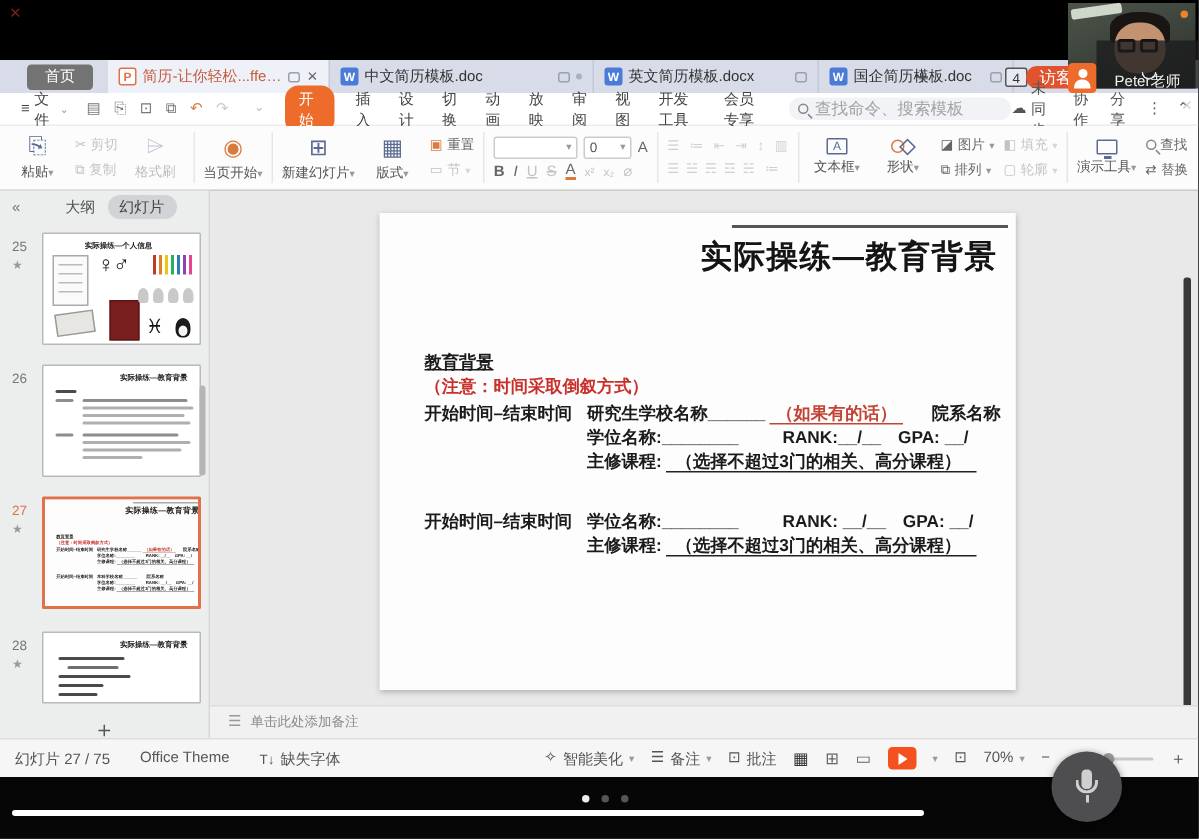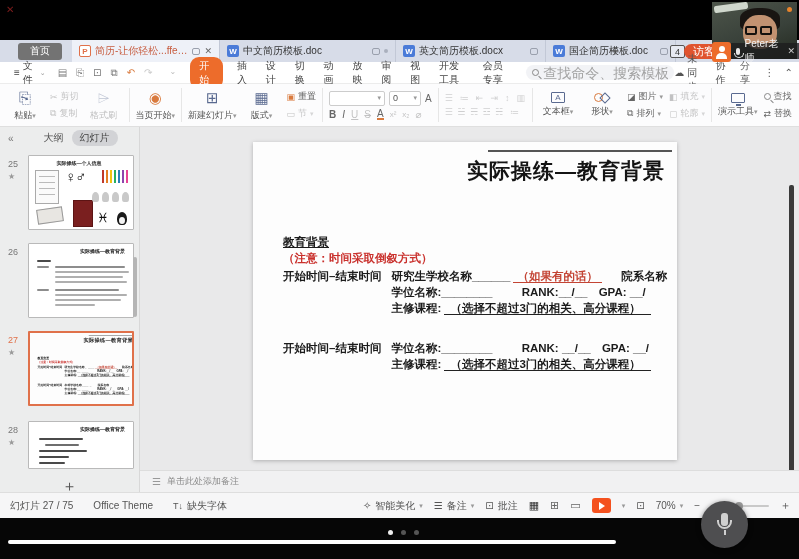--- a/index.html
+++ b/index.html
@@ -25,21 +25,21 @@
 
   
   .menubar { position:absolute; top:62px; left:0; right:0; height:22px; background:#ffffff; border-bottom:1px solid #ececec; display:flex; align-items:center; font-size:10px; color:#444; }
   .mb-file { display:flex; align-items:center; gap:3px; margin-left:14px; }
   .mb-icons { display:flex; gap:9px; margin-left:12px; color:#777; font-size:10px; }
   .mb-undo { color:#d97a3e; }
   .mb-sep { color:#bbb; margin-left:8px; font-size:8px; }
   .mb-tabs { display:flex; align-items:center; gap:14px; margin-left:14px; }
   .mb-tab.active-pill { background:#ed6c2b; color:#fff; border-radius:9px; padding:2px 9px; }
   .search-pill { margin-left:14px; width:150px; height:15px; background:#f2f3f6; border-radius:8px; display:flex; align-items:center; padding:0 6px; gap:4px; }
-  .search-pill input { border:0; background:transparent; outline:none; font-size:14px; color:#888; width:125px; font-family:inherit; }
+  .search-pill input { border:0; background:transparent; outline:none; font-size:11px; color:#888; width:125px; font-family:inherit; }
   .search-pill input::placeholder { color:#a3a3a3; }
   .mag { width:7px; height:7px; border:1px solid #888; border-radius:50%; position:relative; flex:0 0 auto; }
   .mag::after { content:""; position:absolute; width:4px; height:1px; background:#888; transform:rotate(45deg); left:5px; top:7px; }
   .mb-right { display:flex; align-items:center; gap:10px; margin-left:auto; margin-right:6px; color:#555; }
   .mb-right .itm { display:flex; align-items:center; gap:3px; }
 
   
   .ribbon { position:absolute; top:84px; left:0; right:0; height:43px; background:#fcfcfd; border-bottom:1px solid #dfdfdf; display:flex; align-items:stretch; font-size:9px; color:#555; }
   .rgroup { display:flex; align-items:center; padding:0 6px; gap:6px; }
   .rdiv { width:1px; background:#e6e6e6; margin:4px 0; }
@@ -140,21 +140,21 @@
   .pg-dots i.on { background:#eee; }
   .home-line { position:absolute; left:8px; top:22px; width:608px; height:4px; background:#fff; border-radius:2px; }
 
   
   .webcam { position:absolute; left:712px; top:2px; width:85px; height:57px; background:linear-gradient(160deg,#4d554a 0%,#39413a 55%,#23291f 100%); z-index:30; overflow:visible; }
   .cam-light { position:absolute; left:2px; top:2px; width:34px; height:7px; background:#e8efe4; transform:rotate(-8deg); border-radius:2px; opacity:.85; }
   .cam-hair { position:absolute; left:28px; top:6px; width:40px; height:22px; background:#191512; border-radius:45% 45% 20% 20%; }
   .cam-face { position:absolute; left:31px; top:13px; width:34px; height:34px; background:#c29271; border-radius:45%; }
   .cam-glasses { position:absolute; left:33px; top:24px; display:flex; gap:3px; }
   .cam-glasses i { width:12px; height:9px; border:2px solid #14110e; border-radius:2px; display:block; }
-  .cam-label { position:absolute; left:19px; bottom:0; right:-2px; height:16px; background:rgba(28,28,30,.78); display:flex; align-items:center; gap:4px; padding:0 4px; }
+  .cam-label { position:absolute; left:19px; bottom:0; right:-2px; height:16px; background:rgba(28,28,30,.78); display:flex; align-items:center; gap:4px; padding:16px 4px;flex-direction:column; }
   .cam-name { color:#f2f2f2; font-size:10px; }
   .cam-mic { width:4px; height:7px; background:#e8e8e8; border-radius:2px; position:relative; margin:0 1px; }
   .cam-mic::after { content:""; position:absolute; left:-2px; top:5px; width:8px; height:4px; border:1px solid #e8e8e8; border-top:0; border-radius:0 0 5px 5px; }
   .cam-close { color:#cfcfcf; font-size:9px; margin-left:auto; }
   .cam-person { position:absolute; left:0px; top:40px; width:19px; height:20px; background:#ed6c2b; border-radius:3px; }
   .cam-person::before { content:""; position:absolute; left:6.5px; top:4px; width:6px; height:6px; background:#fff; border-radius:50%; }
   .cam-person::after { content:""; position:absolute; left:4px; top:11px; width:11px; height:6px; background:#fff; border-radius:5px 5px 0 0; }
   .cam-dot { position:absolute; right:5px; top:5px; width:5px; height:5px; border-radius:50%; background:#e8842b; }
 
   

